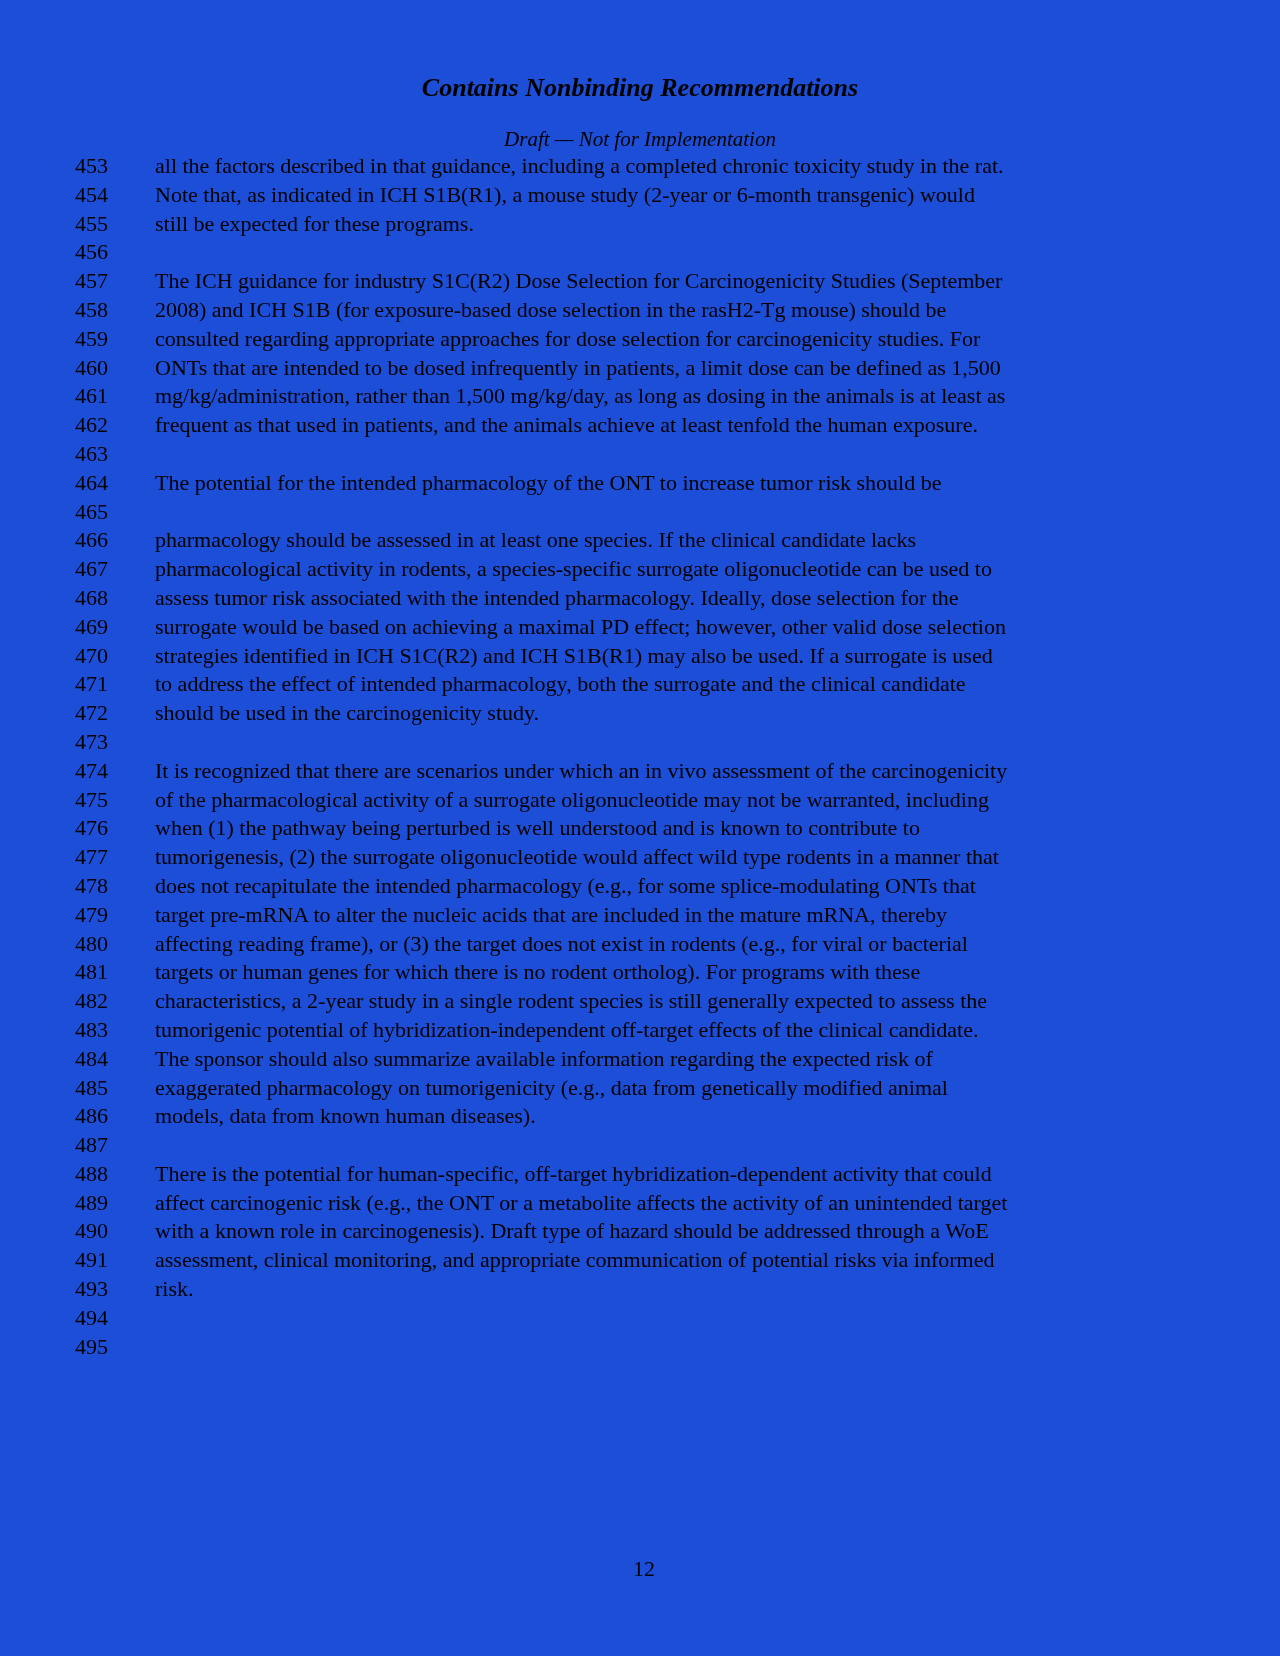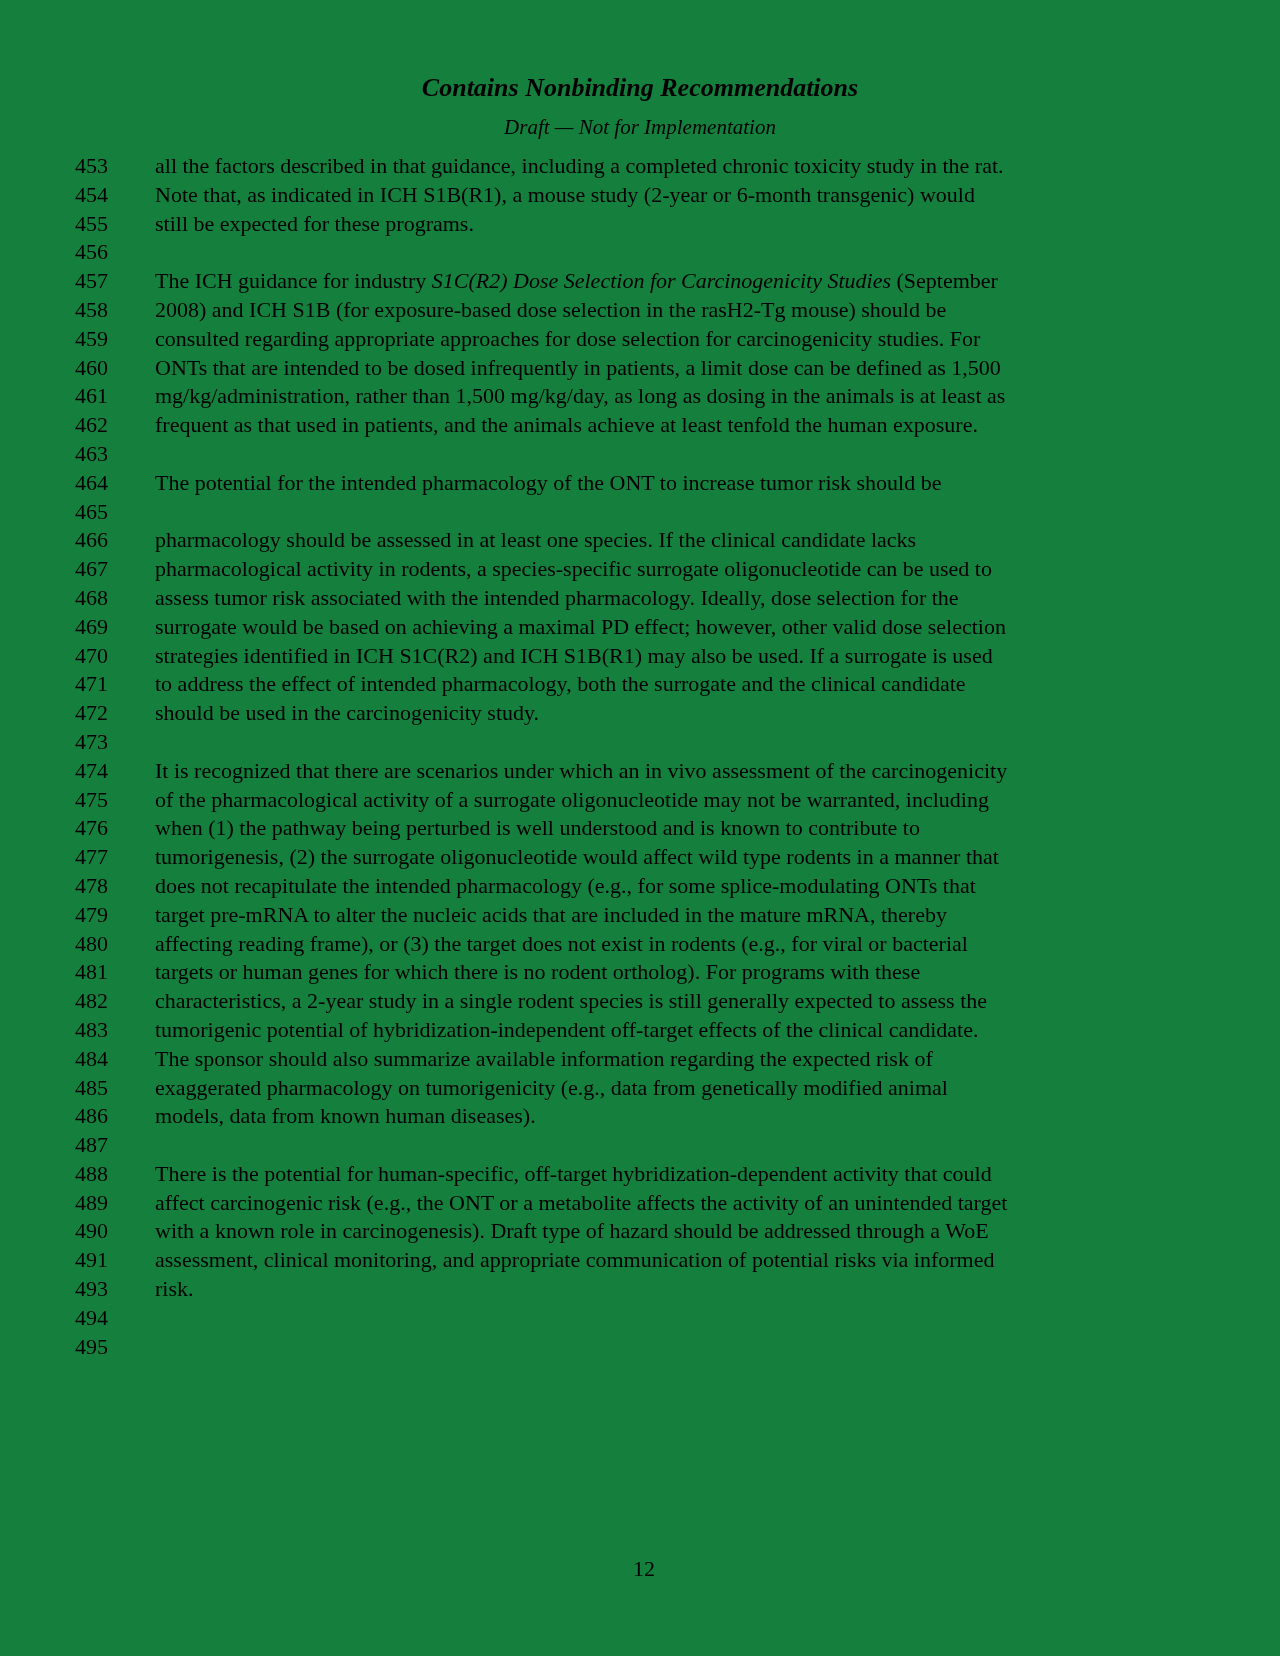--- a/index.html
+++ b/index.html
@@ -4,21 +4,21 @@
 <style>
   html, body {
     margin: 0;
     padding: 0;
     background: #ffffff;
   }
   .page {
     position: relative;
     width: 1280px;
     height: 1656px;
-    background: #15803d;
+    background: #1d4ed8;
     color: #000000;
     font-family: "Liberation Serif", "DejaVu Serif", serif;
     overflow: hidden;
   }
   .doc-header {
     position: absolute;
     top: 72px;
     left: 0;
     right: 0;
     text-align: center;
@@ -27,21 +27,21 @@
     font-size: 26px;
     font-weight: bold;
     font-style: italic;
     line-height: 1.2;
     margin: 0;
   }
   .doc-subtitle {
     font-size: 21px;
     font-style: italic;
     line-height: 1.2;
-    margin: 12px 0 0 0;
+    margin: 24px 0 0 0;
   }
   .doc-body {
     position: absolute;
     top: 152px;
     left: 0;
     right: 0;
   }
   .line {
     display: flex;
     height: 28.8px;
@@ -54,21 +54,20 @@
     margin-left: 75px;
     width: 68px;
     flex: 0 0 68px;
     white-space: pre;
   }
   .line-text {
     white-space: pre;
     flex: 1 1 auto;
   }
   .italic {
-    font-style: italic;
     text-align: right;
   }
   .page-footer {
     position: absolute;
     top: 1556px;
     left: 8px;
     right: 0;
     text-align: center;
     font-size: 22px;
     line-height: 1.2;

